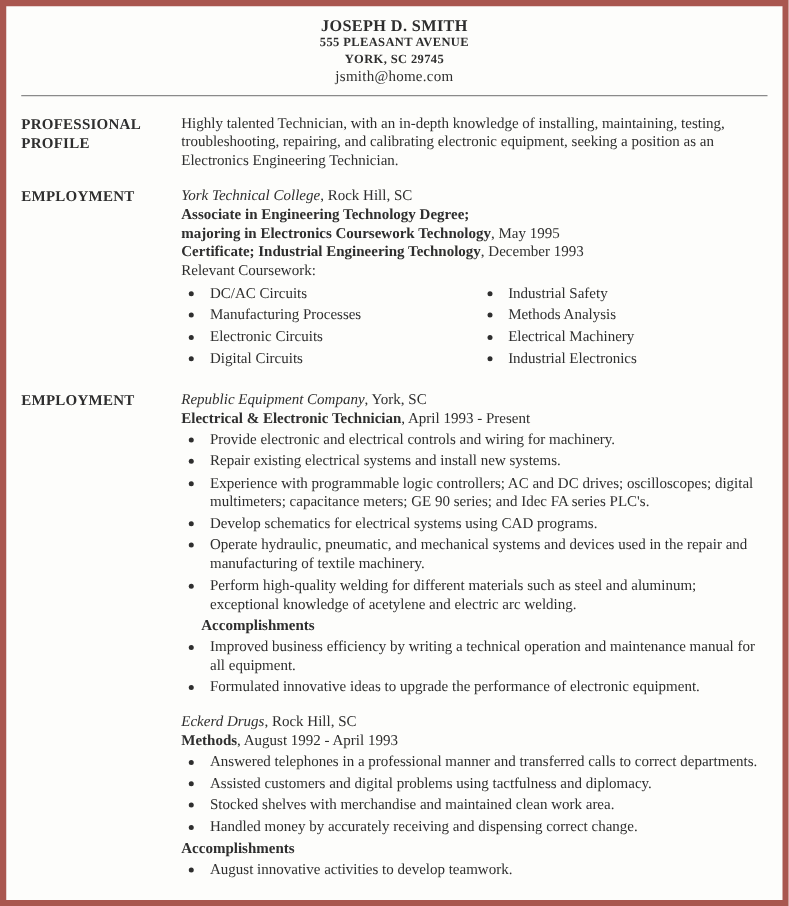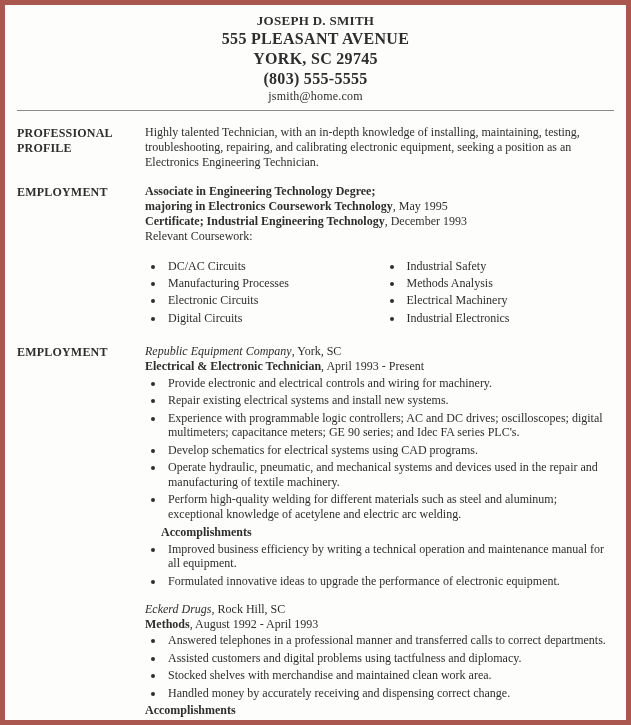--- a/index.html
+++ b/index.html
@@ -14,74 +14,74 @@
     width:631px; height:725px;
     border:5px solid #a9574f;
     background:#fdfdfb;
     padding:8px 12px 0 12px;
     overflow:hidden;
     font-size:12px;
     line-height:1.24;
   }
   .header { text-align:center; letter-spacing:0.3px; }
   .header .name { font-weight:bold; font-size:13px; }
-  .header .hline { font-weight:bold; font-size:16px; }
+  .header .hline { font-weight:bold; font-size:10px; }
   .header .email { font-weight:normal; font-size:12px; letter-spacing:0.2px; }
   .rule {
     border:none; border-top:1.5px solid #8a8a8a;
     margin:7px 0 14px 0;
   }
   .section {
     display:grid;
     grid-template-columns:112px 1fr;
     column-gap:6px;
     margin-bottom:14px;
     gap:16px;
   }
   .label { font-weight:bold; font-size:12px; letter-spacing:0.2px; padding-top:1px; }
   .content p { margin:0; }
   .b { font-weight:bold; }
   .it { font-style:italic; }
   ul.bullets { list-style:disc; margin:2px 0 2px 20px; }
   ul.bullets li { padding-left:3px; margin-bottom:2.5px; }
-  .coursework { display:grid; grid-template-columns:1fr 1fr; column-gap:8px; margin-top:15px; }
+  .coursework { display:grid; grid-template-columns:1fr 1fr; column-gap:8px; margin-top:3px; }
   .coursework ul.bullets { margin-top:0; }
   .job { margin-bottom:13px; }
   .job:last-child { margin-bottom:0; }
   .acc-head { font-weight:bold; margin-top:1px; }
   .acc-head.indent { margin-left:16px; }
 </style>
 </head>
 <body>
 
 <div class="page" style="border-color: rgb(169, 87, 79);">
 
   <header class="header">
     <div class="name">JOSEPH D. SMITH</div>
     <div class="hline">555 PLEASANT AVENUE</div>
     <div class="hline">YORK, SC 29745</div>
-    <div class="hline">(803) 555-5555</div>
     <div class="email">jsmith@home.com</div>
   </header>
 
   <hr class="rule">
 
   <section class="section">
     <div class="label">
       <div>PROFESSIONAL</div>
       <div>PROFILE</div>
     </div>
     <div class="content">
       <p>Highly talented Technician, with an in-depth knowledge of installing, maintaining, testing, troubleshooting, repairing, and calibrating electronic equipment, seeking a position as an Electronics Engineering Technician.</p>
     </div>
   </section>
 
   <section class="section">
     <div class="label">EMPLOYMENT</div>
     <div class="content">
+      <p><span class="it">York Technical College</span><span>, Rock Hill, SC</span></p>
       <p class="b">Associate in Engineering Technology Degree;</p>
       <p><span class="b">majoring in Electronics Coursework Technology</span><span>, May 1995</span></p>
       <p><span class="b">Certificate; Industrial Engineering Technology</span><span>, December 1993</span></p>
       <p>Relevant Coursework:</p>
       <div class="coursework">
         <ul class="bullets">
 
         <li>DC/AC Circuits</li>
             <li>Manufacturing Processes</li>
             <li>Electronic Circuits</li>

